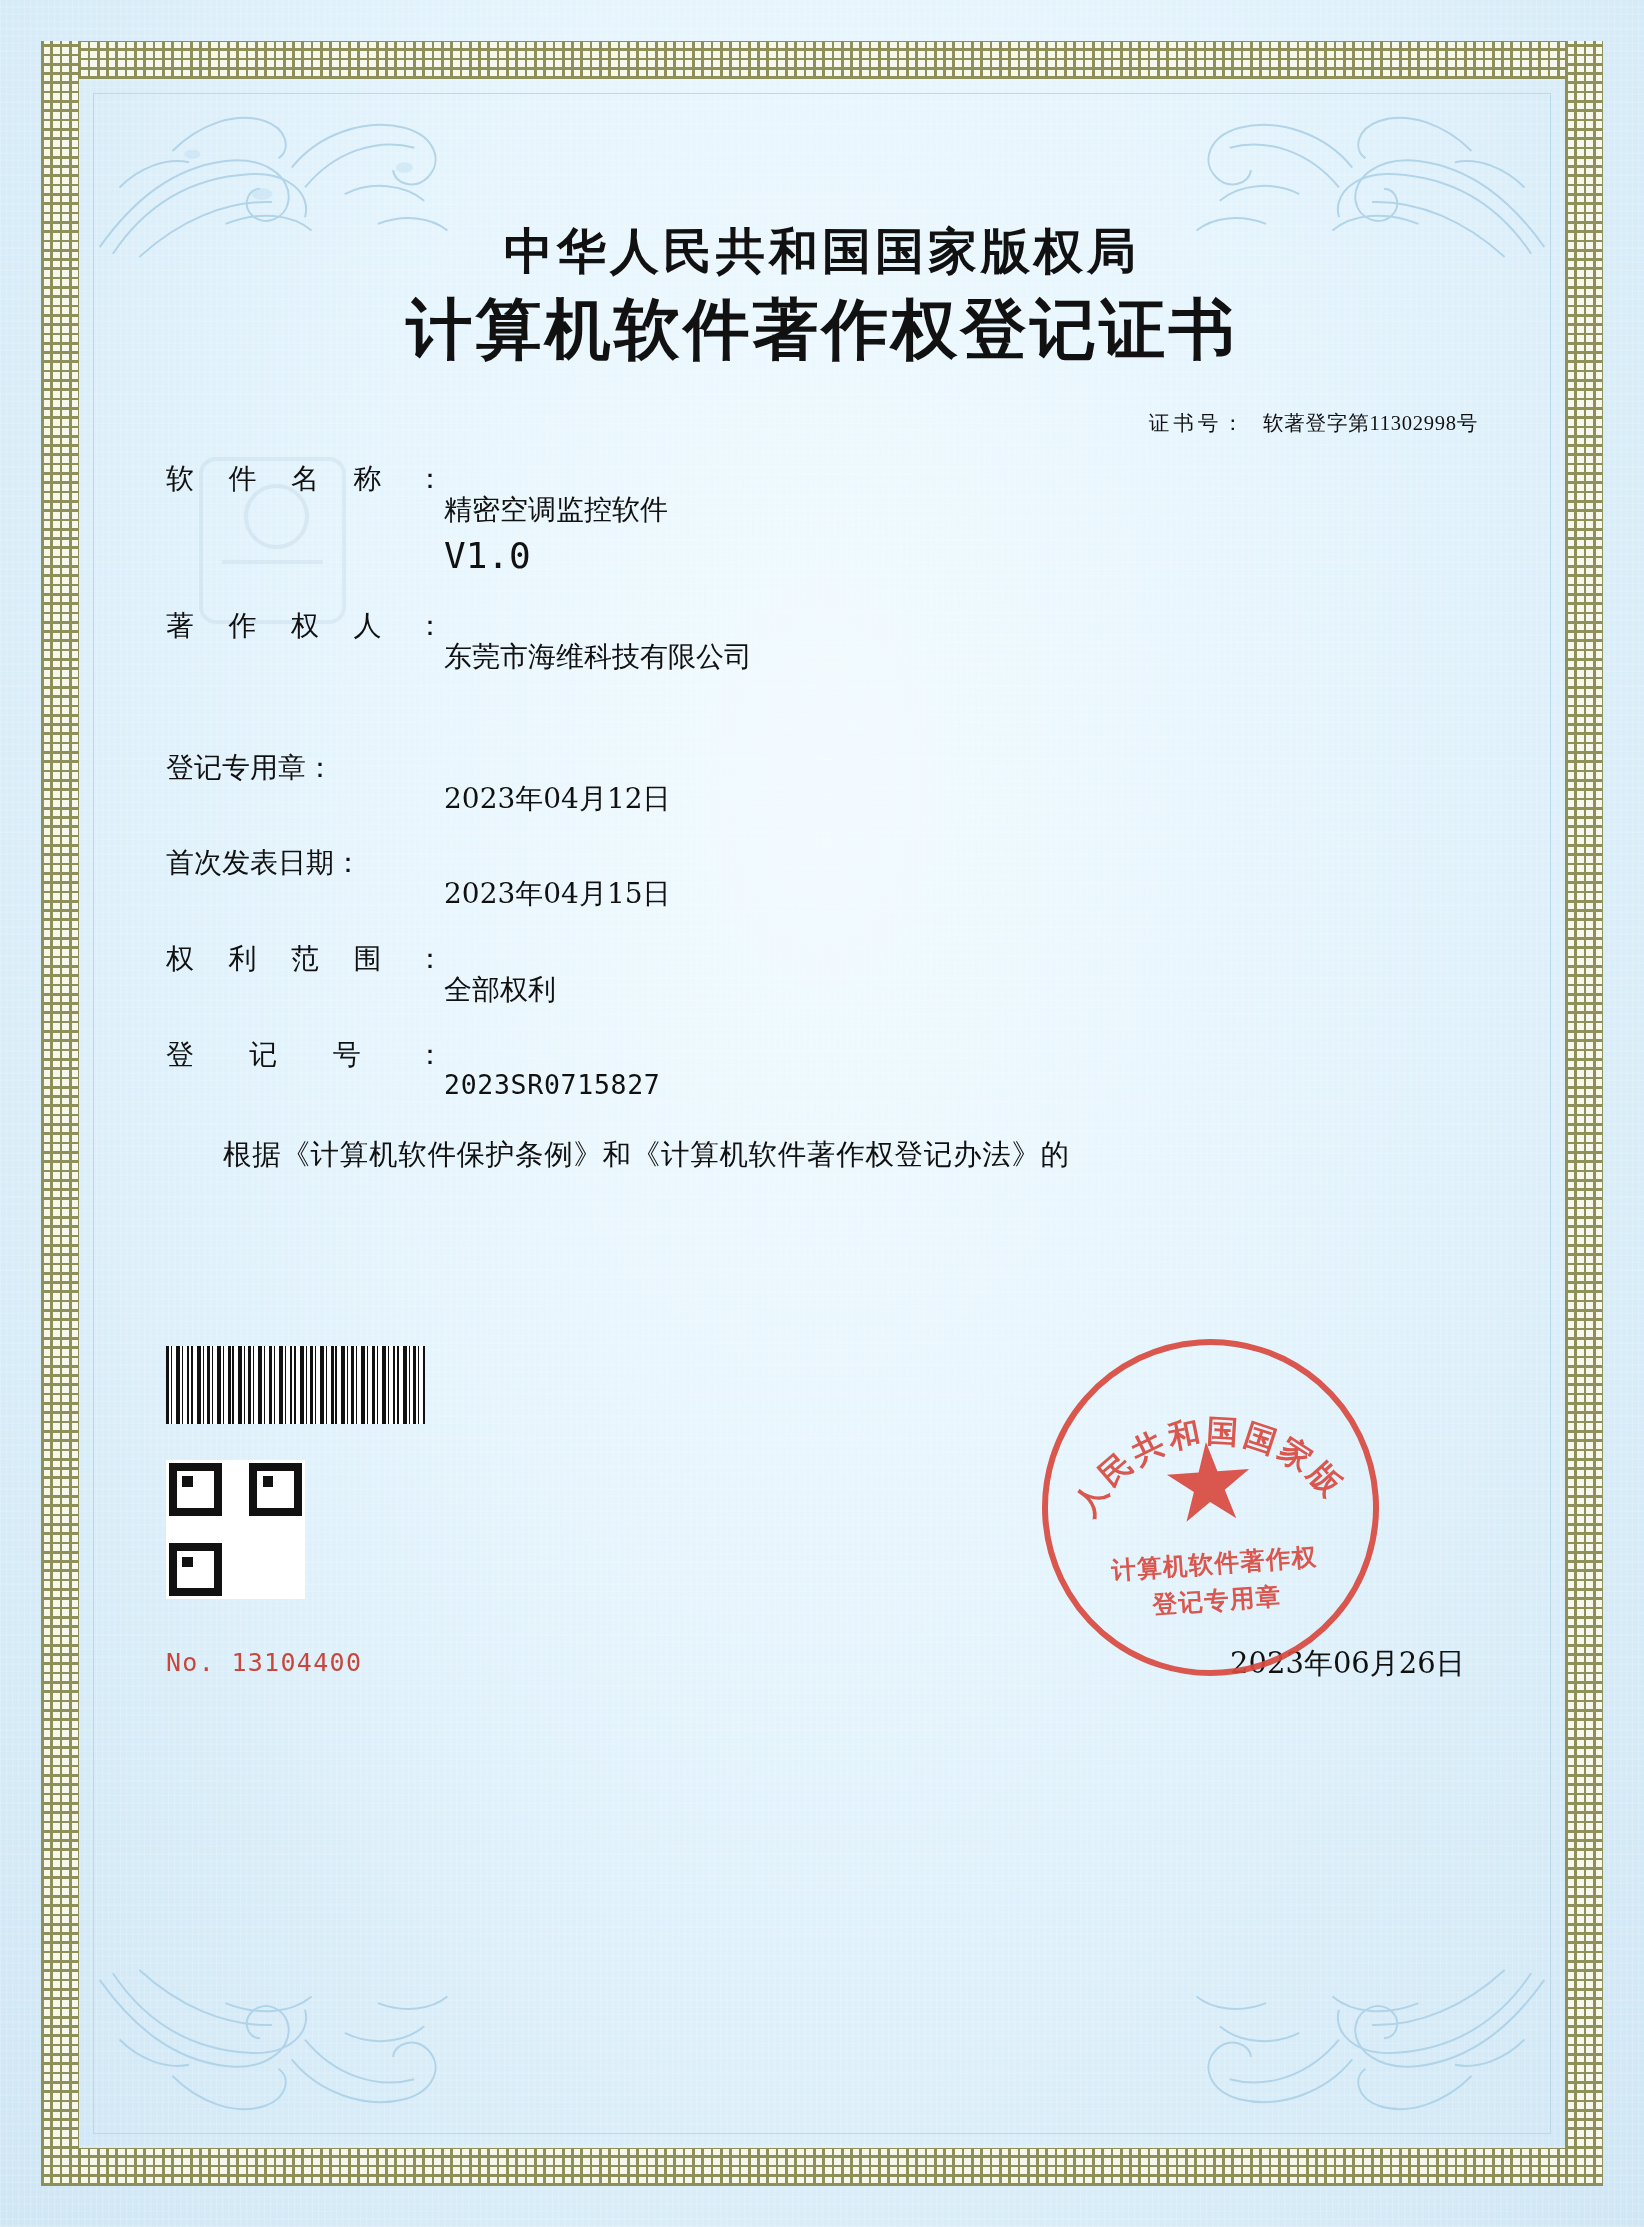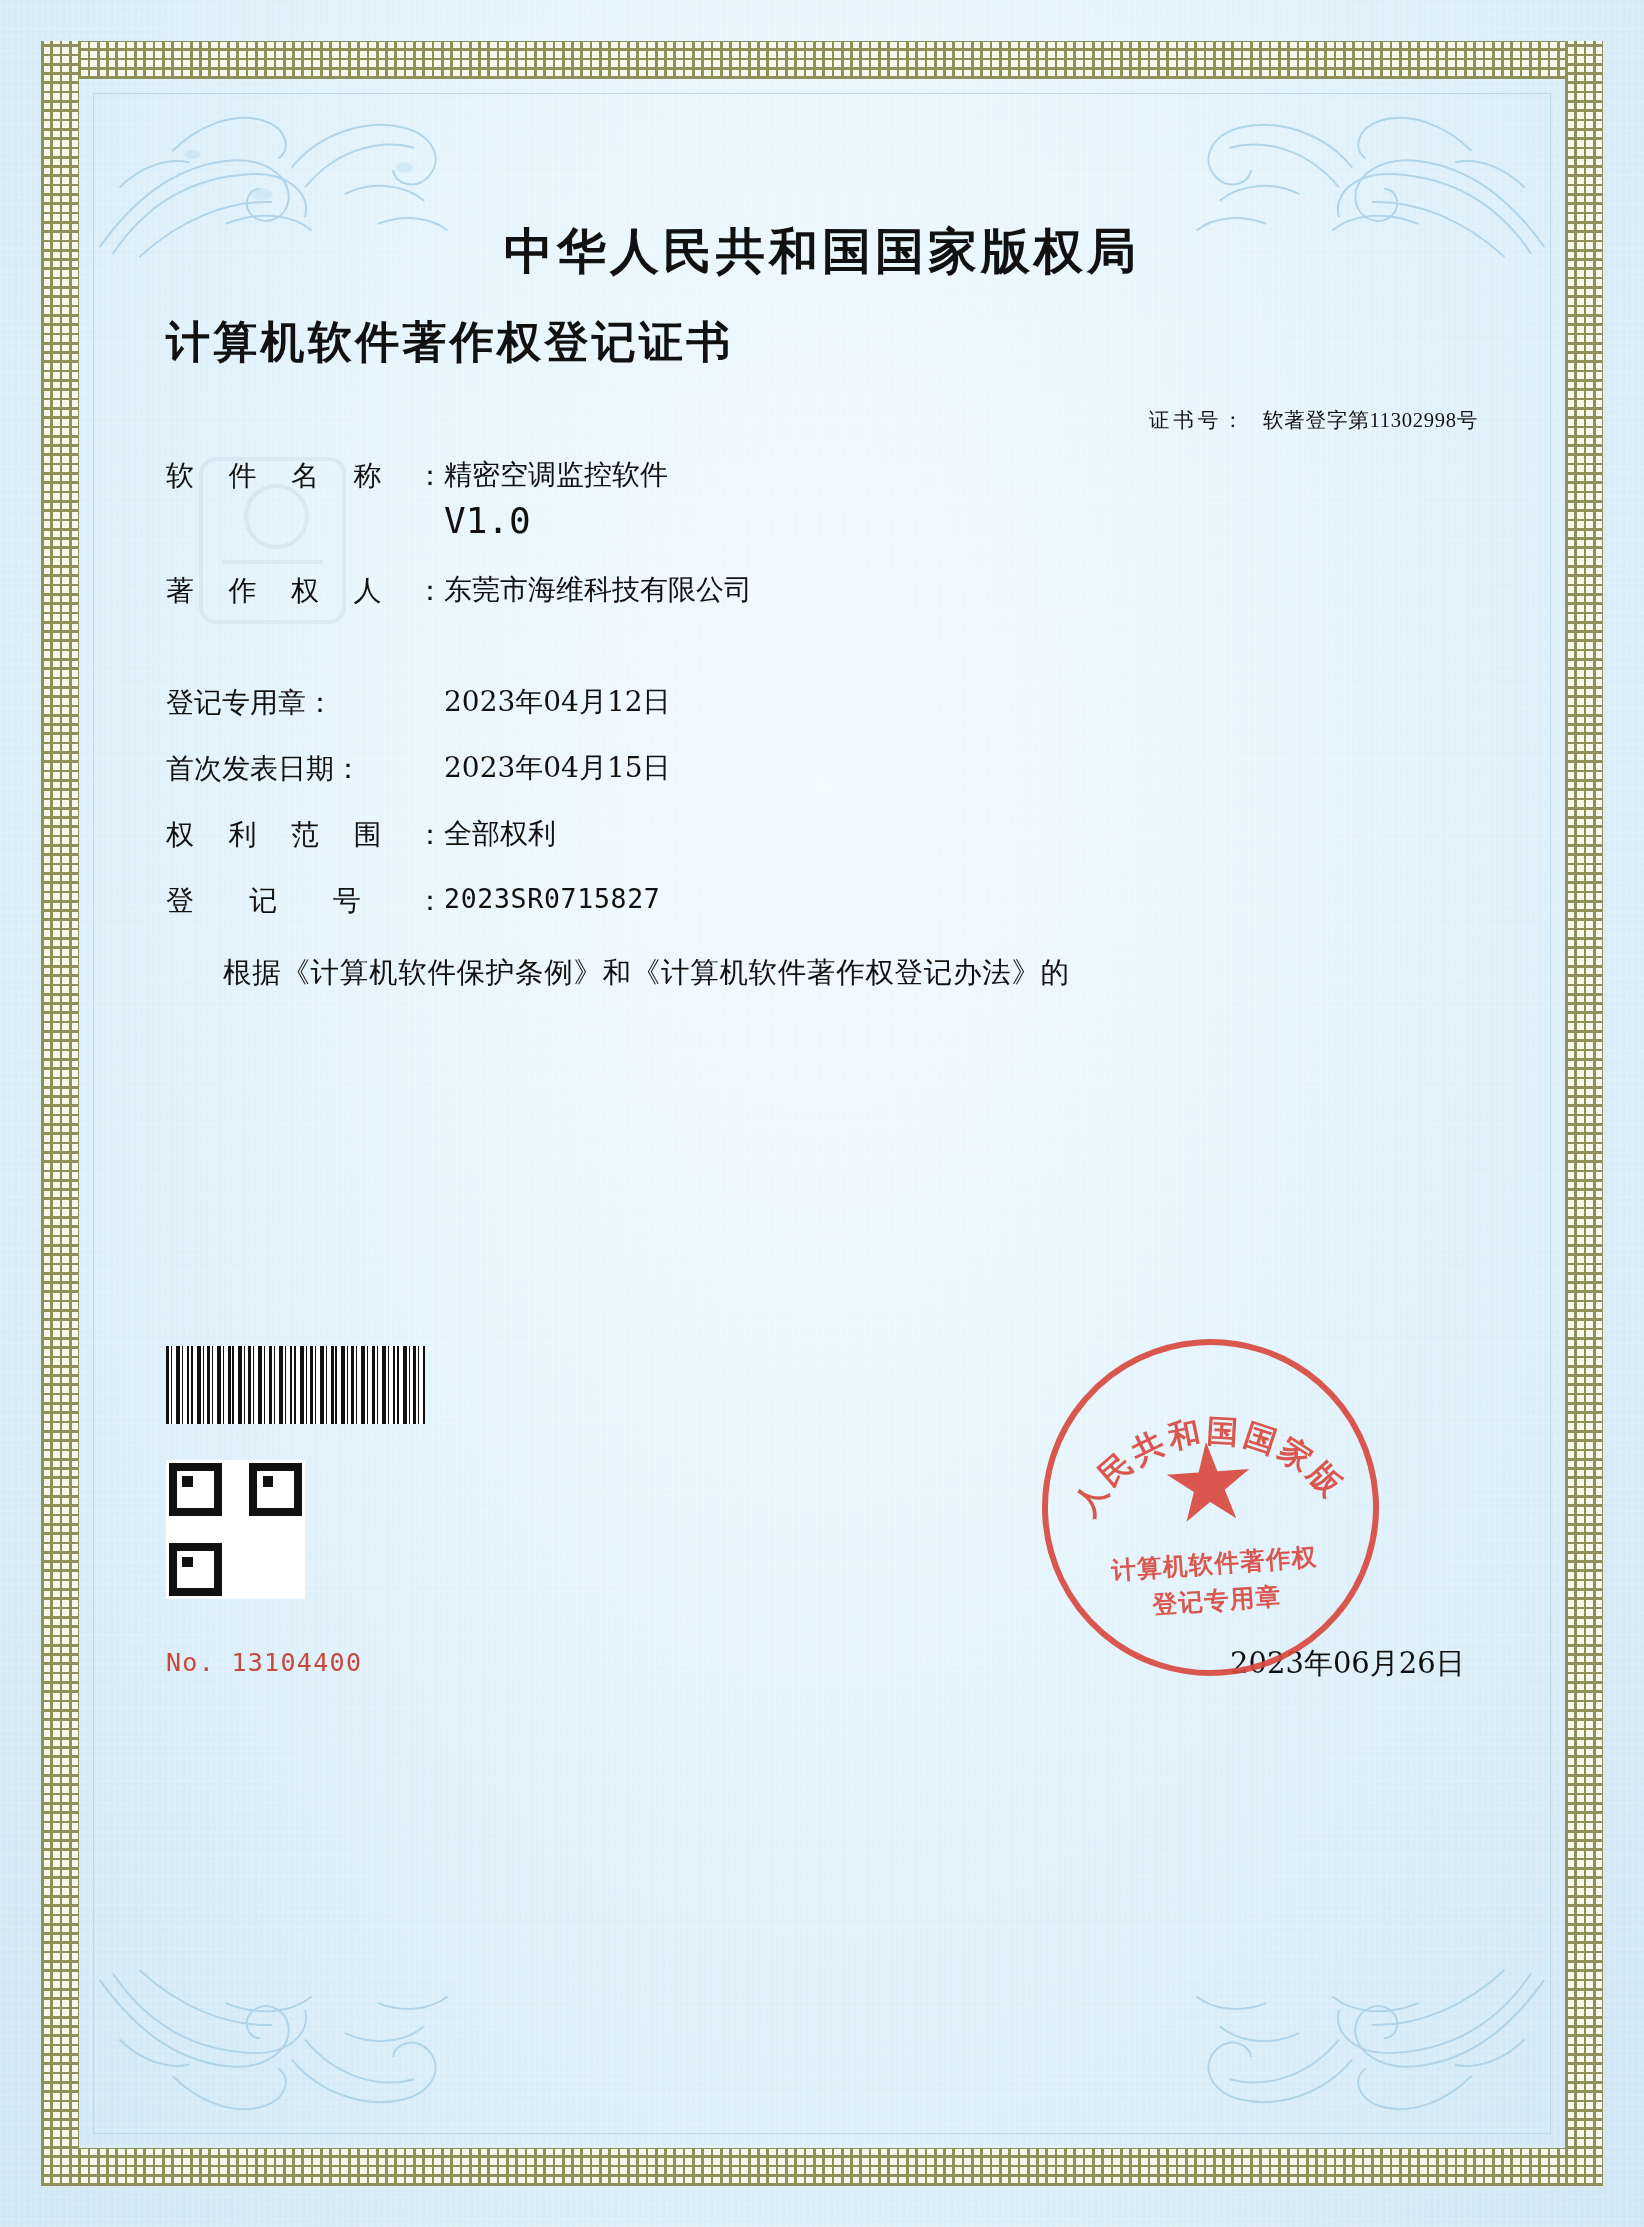--- a/index.html
+++ b/index.html
@@ -121,26 +121,25 @@
 
   .title-org {
     text-align: center;
     font-size: 49px;
     font-weight: bold;
     letter-spacing: 4px;
     color: #111;
     font-family: "DejaVu Serif", "Liberation Serif", serif;
   }
   .title-main {
-    text-align: left;
-    font-size: 44px;
+    text-align: center;
+    font-size: 66px;
     font-weight: bold;
     letter-spacing: 3.3px;
     color: #111;
-    margin-top: 28px;
     font-family: "DejaVu Serif", "Liberation Serif", serif;
   }
 
   .cert-no-row {
     margin-top: 34px;
     text-align: right;
     font-size: 20.6px;
     color: #111;
     font-family: Liberation Serif, serif;
     letter-spacing: 0.7px;
@@ -166,20 +165,21 @@
   .f-label.spread {
     display: flex;
     justify-content: space-between;
   }
   .f-label.spread > span { display: inline-block; }
   .f-value {
     font-size: 28px;
     color: #111;
     font-family: "DejaVu Serif", "Liberation Serif", serif;
     line-height: 1.28;
+    margin-top: 32px;
   }
   .f-value.mono {
     font-family: "DejaVu Sans Mono", "Liberation Mono", monospace;
     font-size: 26.5px;
     letter-spacing: 0.7px;
     text-align: center;
   }
   .f-value .ver {
     display: block;
     font-family: "DejaVu Sans Mono", "Liberation Mono", monospace;

